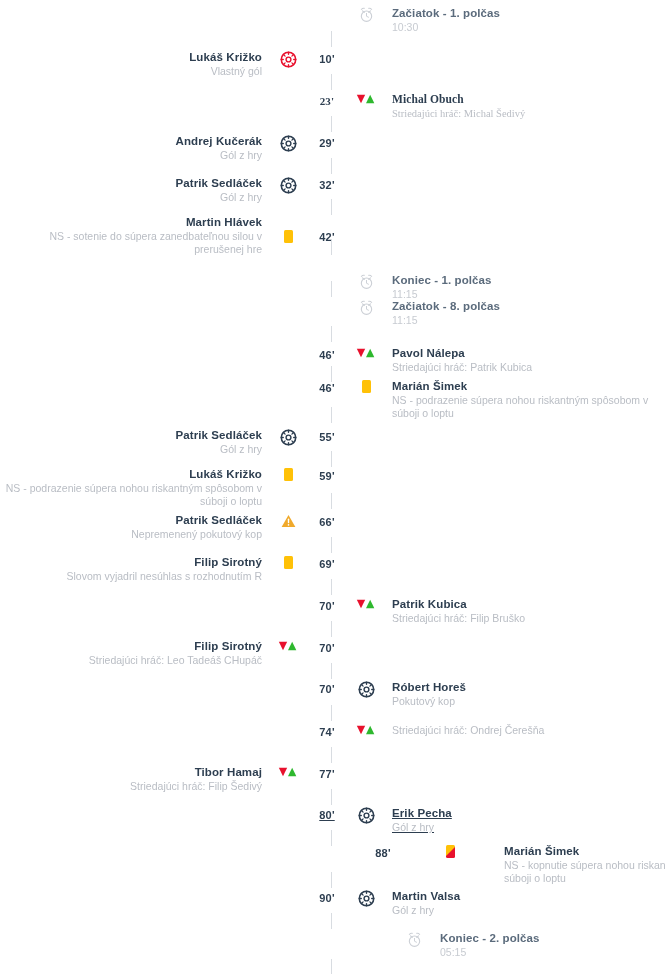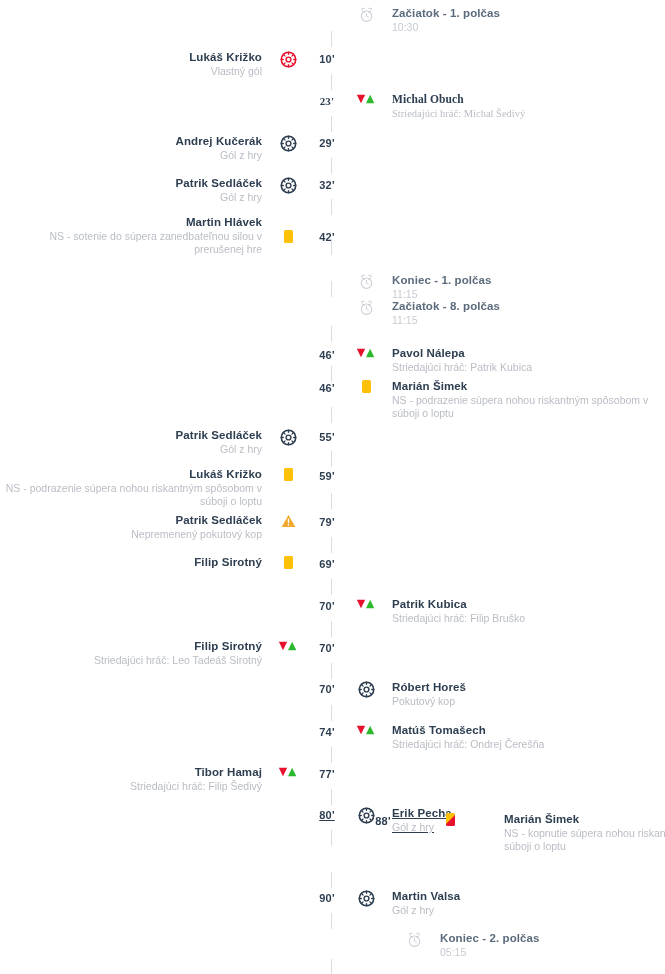--- a/index.html
+++ b/index.html
@@ -300,27 +300,28 @@
         <div class="pname">Patrik Sedláček</div>
         <div class="pdesc">Nepremenený pokutový kop</div>
       </div>
       <div class="iconcell l">
         <span class="ico"><svg class="warn" viewBox="0 0 24 22" aria-hidden="true">
             <path d="M12 1.5 L23 20.5 L1 20.5 Z" fill="#f0a92b"></path>
             <rect x="10.9" y="7" width="2.2" height="7.4" rx="1" fill="#ffffff"></rect>
             <circle cx="12" cy="17.2" r="1.3" fill="#ffffff"></circle>
           </svg></span>
       </div>
-      <div class="mincell">79'</div>
+      <div class="mincell">66'</div>
       <div class="iconcell"></div>
       <div class="side right empty"></div>
     </div>
     <div class="row" style="position:absolute;top:555px;left:0;">
       <div class="side left">
         <div class="pname">Filip Sirotný</div>
+        <div class="pdesc">Slovom vyjadril nesúhlas s rozhodnutím R</div>
       </div>
       <div class="iconcell l">
         <span class="ico"><span class="card yellow"></span></span>
       </div>
       <div class="mincell">69'</div>
       <div class="iconcell"></div>
       <div class="side right empty"></div>
     </div>
     <div class="row" style="position:absolute;top:597px;left:0;">
       <div class="side left empty"></div>
@@ -333,21 +334,21 @@
           </svg></span>
       </div>
       <div class="side right">
         <div class="pname">Patrik Kubica</div>
         <div class="pdesc">Striedajúci hráč: Filip Bruško</div>
       </div>
     </div>
     <div class="row" style="position:absolute;top:639px;left:0;">
       <div class="side left">
         <div class="pname">Filip Sirotný</div>
-        <div class="pdesc">Striedajúci hráč: Leo Tadeáš Sirotný</div>
+        <div class="pdesc">Striedajúci hráč: Leo Tadeáš CHupáč</div>
       </div>
       <div class="iconcell l">
         <span class="ico"><svg class="subs" viewBox="0 0 24 14" aria-hidden="true">
             <path d="M1 2 L11 2 L6 12 Z" fill="#e8112d"></path>
             <path d="M12 12 L22 12 L17 2 Z" fill="#2eb82e"></path>
           </svg></span>
       </div>
       <div class="mincell">70'</div>
       <div class="iconcell"></div>
       <div class="side right empty"></div>
@@ -373,21 +374,20 @@
       <div class="side left empty"></div>
       <div class="iconcell l"></div>
       <div class="mincell">74'</div>
       <div class="iconcell">
         <span class="ico"><svg class="subs" viewBox="0 0 24 14" aria-hidden="true">
             <path d="M1 2 L11 2 L6 12 Z" fill="#e8112d"></path>
             <path d="M12 12 L22 12 L17 2 Z" fill="#2eb82e"></path>
           </svg></span>
       </div>
       <div class="side right">
-        <div class="pname">Matúš Tomašech</div>
         <div class="pdesc">Striedajúci hráč: Ondrej Čerešňa</div>
       </div>
     </div>
     <div class="row" style="position:absolute;top:765px;left:0;">
       <div class="side left">
         <div class="pname">Tibor Hamaj</div>
         <div class="pdesc">Striedajúci hráč: Filip Šedivý</div>
       </div>
       <div class="iconcell l">
         <span class="ico"><svg class="subs" viewBox="0 0 24 14" aria-hidden="true">
@@ -409,21 +409,21 @@
             <circle cx="12" cy="12" r="3.4" fill="none" stroke="#2d3e50" stroke-width="2"></circle>
             <path d="M12 1.8 L12 4.6 M22.2 12 L19.4 12 M12 22.2 L12 19.4 M1.8 12 L4.6 12" stroke="#2d3e50" stroke-width="2" stroke-linecap="round"></path>
             <path d="M4.8 4.8 L7.2 7.2 M19.2 4.8 L16.8 7.2 M19.2 19.2 L16.8 16.8 M4.8 19.2 L7.2 16.8" stroke="#2d3e50" stroke-width="1.8" stroke-linecap="round"></path>
           </svg></span>
       </div>
       <div class="side right">
         <div class="pname">Erik Pecha</div>
         <div class="pdesc">Gól z hry</div>
       </div>
     </div>
-    <div class="row" style="position:absolute;top:812px;left:0;gap:28px;">
+    <div class="row" style="position:absolute;top:844px;left:0;gap:28px;">
       <div class="side left empty"></div>
       <div class="iconcell l"></div>
       <div class="mincell">88'</div>
       <div class="iconcell">
         <span class="ico"><span class="card yellowred"></span></span>
       </div>
       <div class="side right">
         <div class="pname">Marián Šimek</div>
         <div class="pdesc">NS - kopnutie súpera nohou riskantným spôsobom v súboji o loptu</div>
       </div>

